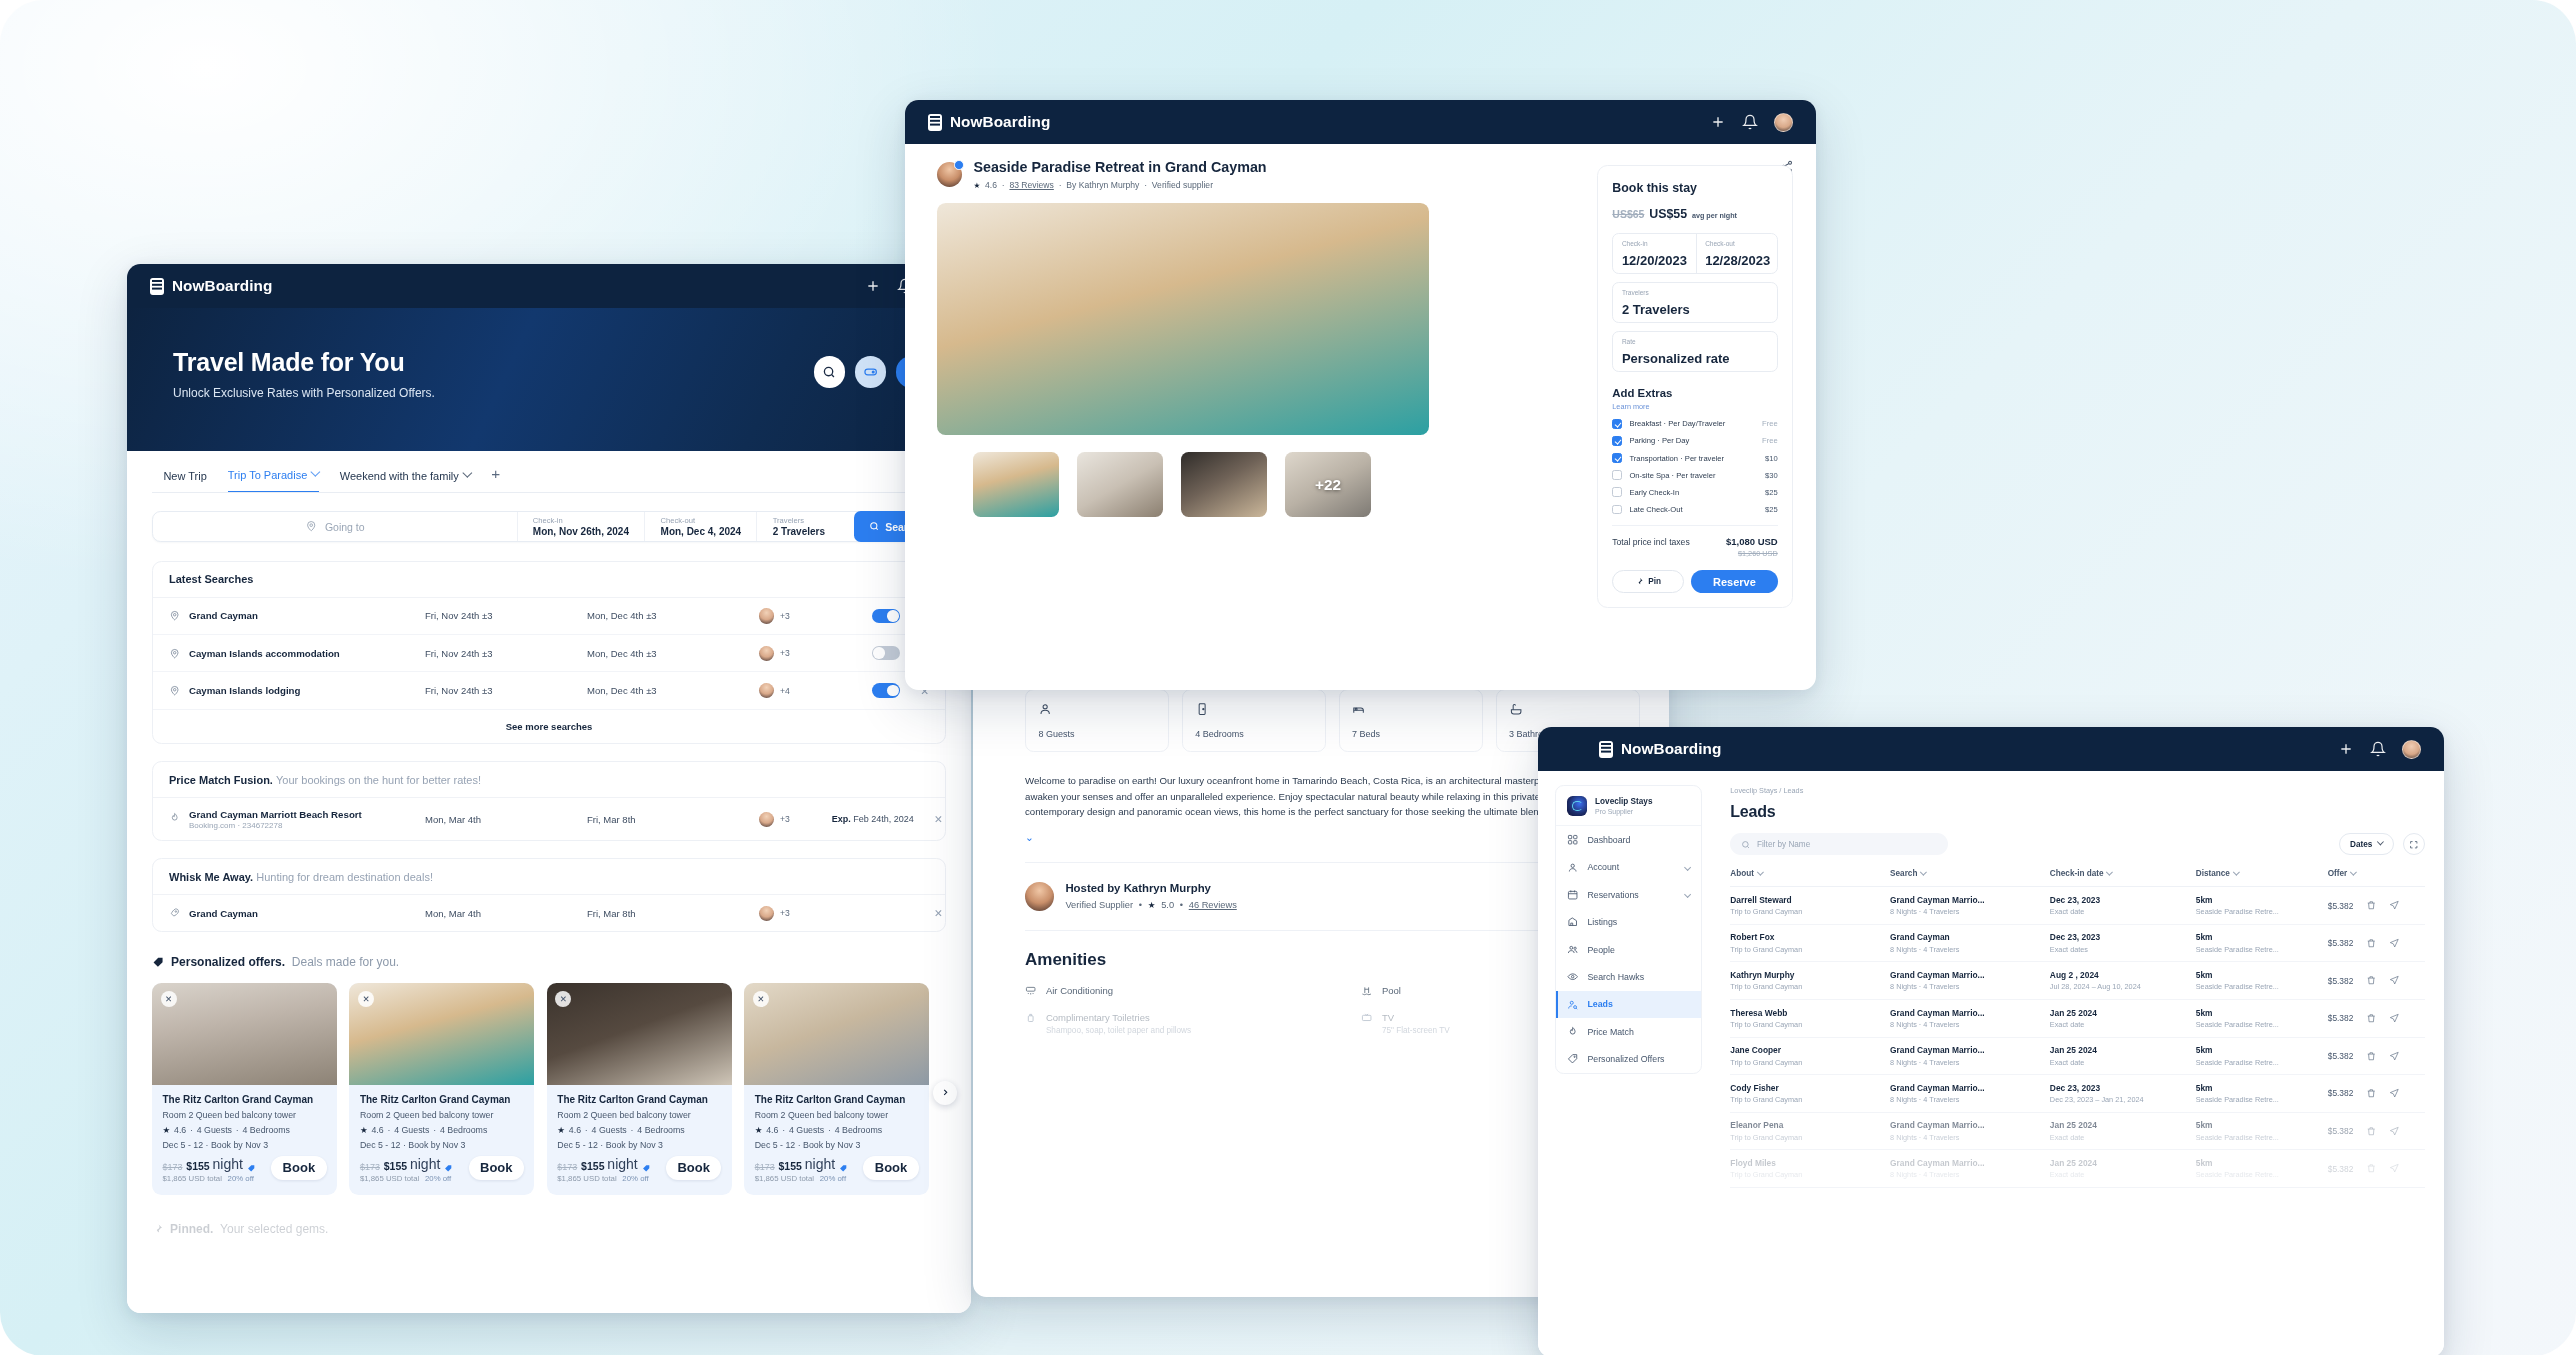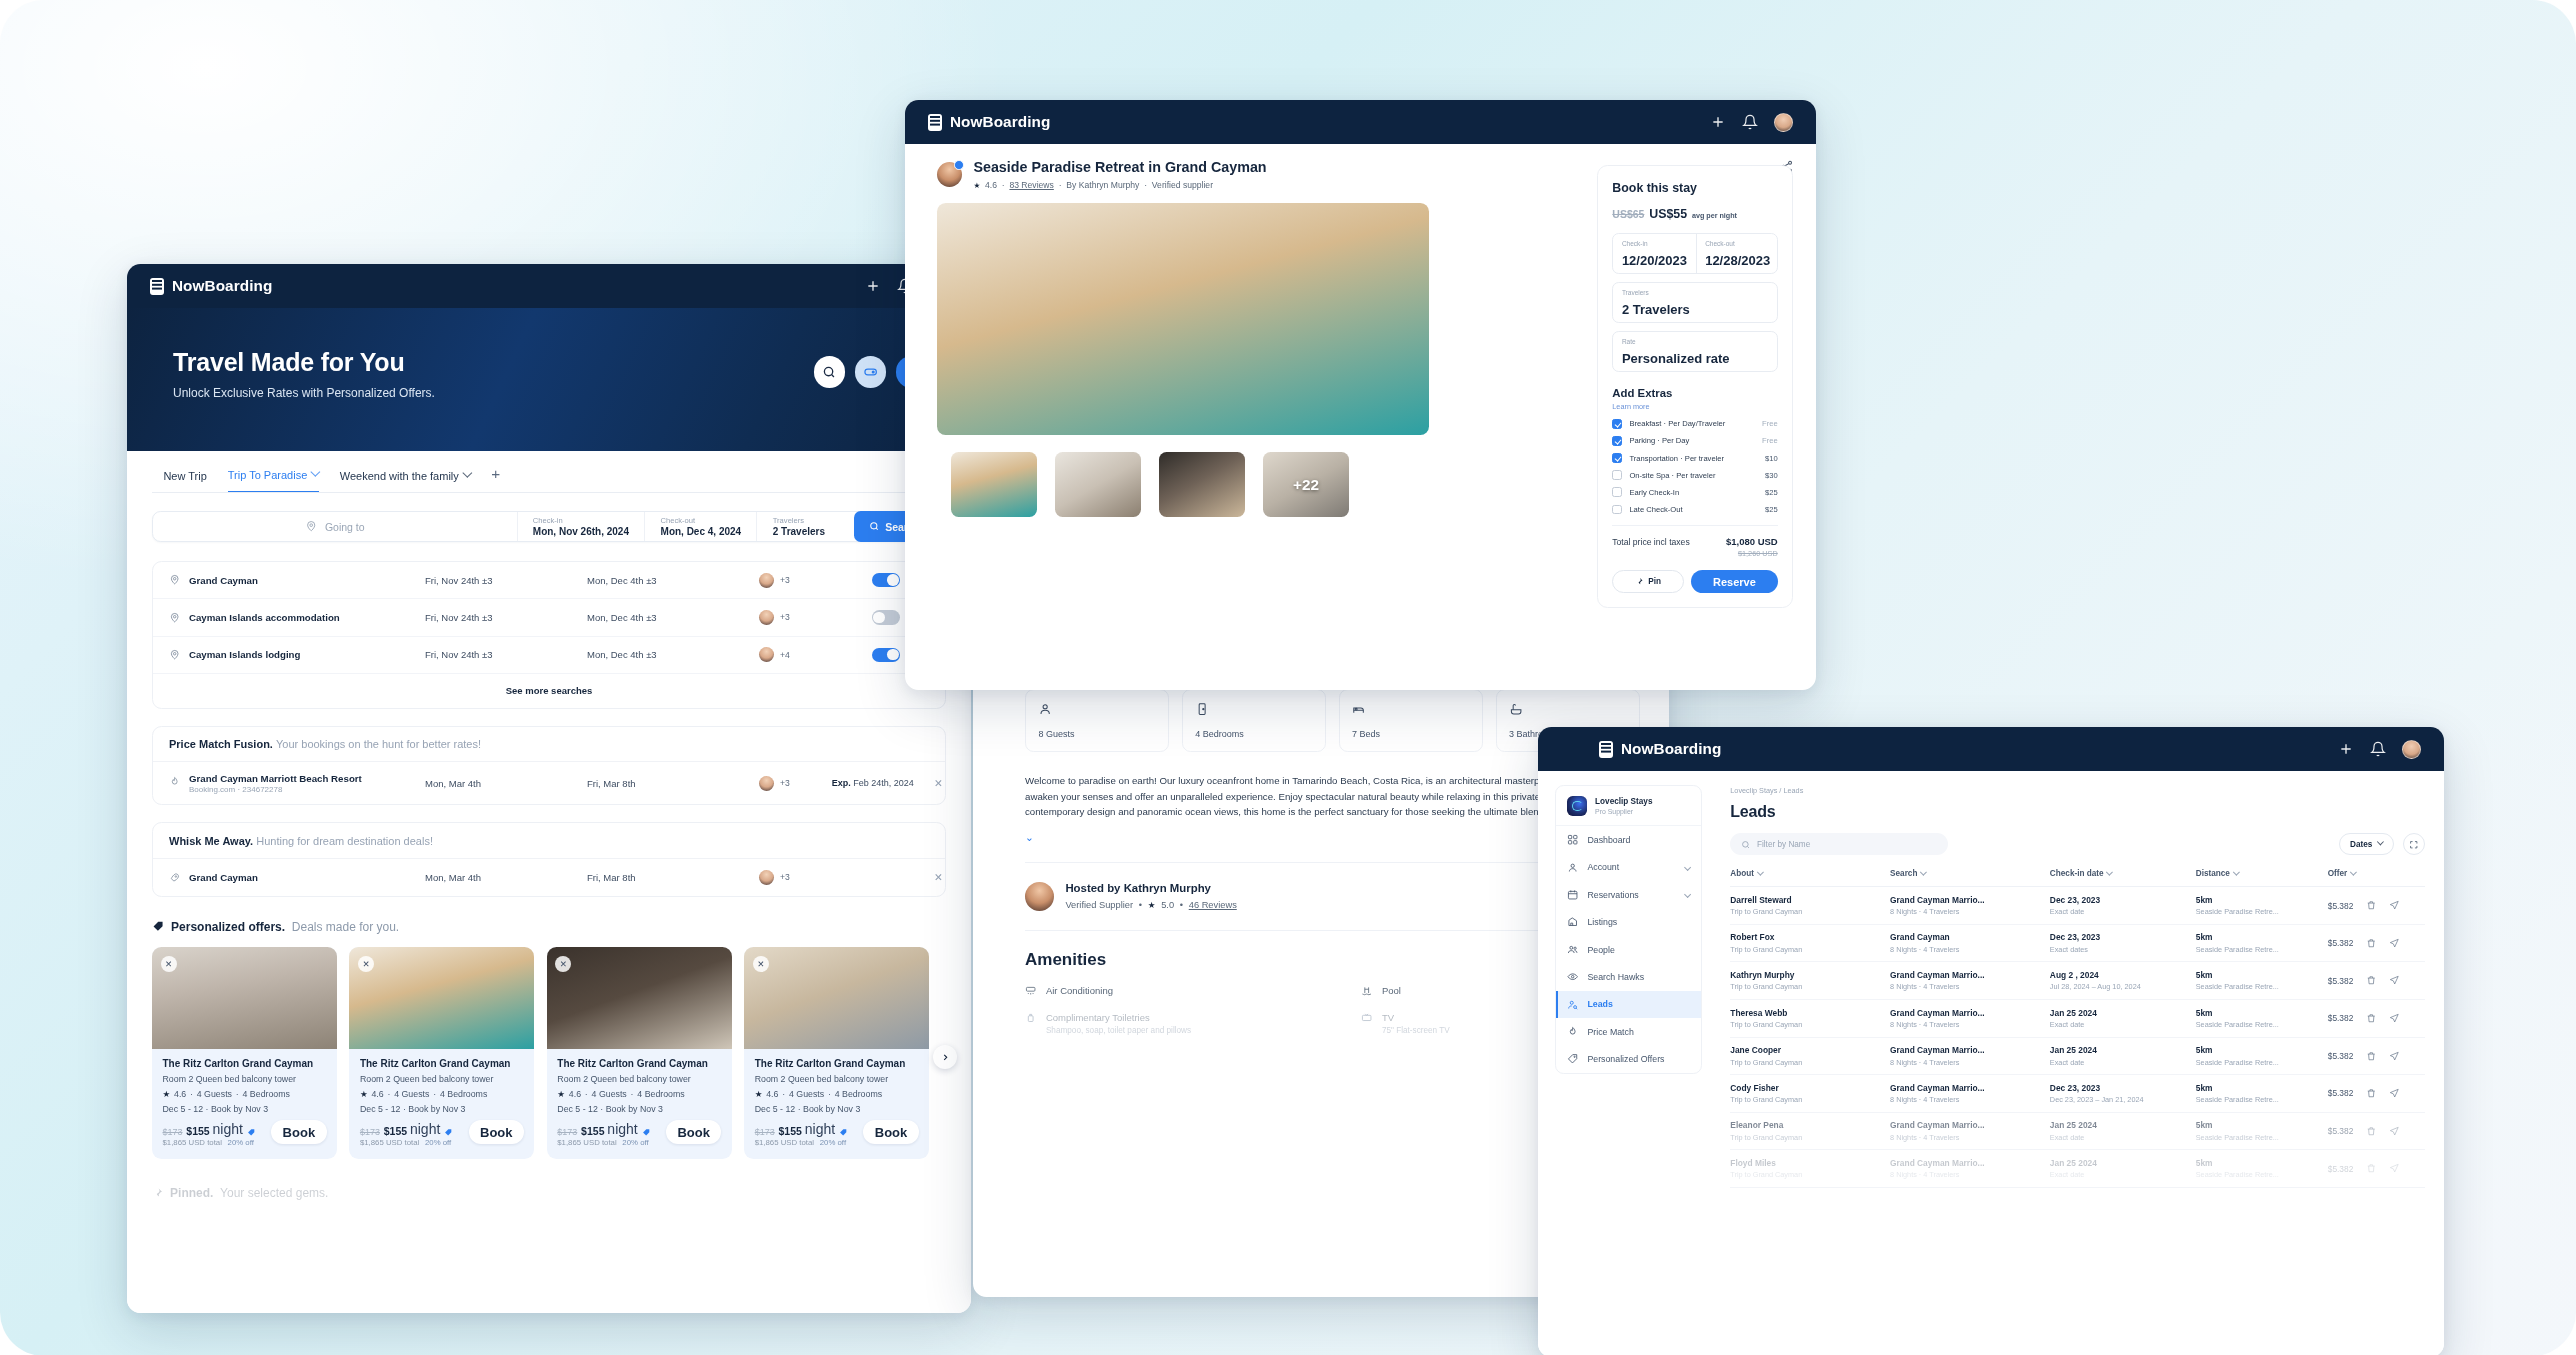--- a/index.html
+++ b/index.html
@@ -176,21 +176,21 @@
   #win-mid { left: 905px; top: 100px; width: 911px; height: 590px; }
   .mid-head { display: flex; align-items: flex-start; padding: 15.3px 23px 0 32px; }
   .mh-av { width: 25px; height: 25px; border-radius: 50%; background: radial-gradient(circle at 50% 30%, #f0c7a6 0%, #c98f6a 50%, #402b26 100%); position: relative; flex: none; margin-top: 2.9px; }
   .mh-av .badge { position: absolute; right: -1.9px; top: -1.9px; width: 9.5px; height: 9.5px; border-radius: 50%; background: #2c7ef0; border: 1.4px solid #fff; }
   .mh-txt { margin-left: 11.4px; }
   .mh-title { font-size: 14.3px; font-weight: 700; color: #16263d; }
   .mh-sub { font-size: 8.6px; color: #5a6879; margin-top: 4.8px; display: flex; align-items: center; gap: 4.8px; }
   .mh-share { margin-left: auto; color: #3c4b60; }
   .gallery { display: flex; gap: 10.5px; padding: 13.4px 0 0 32px; }
   .g-main { width: 492px; height: 232px; border-radius: 8.6px; }
-  .thumbs { display: flex; gap: 18px; padding: 17px 0 0 46px; }
+  .thumbs { display: flex; gap: 18px; padding: 17px 0 0 68px; }
   .thumb { width: 86px; height: 65px; border-radius: 7.6px; position: relative; overflow: hidden; flex: none; }
   .thumb .more { position: absolute; inset: 0; display: flex; align-items: center; justify-content: center; color: #fff; font-size: 15.3px; font-weight: 700; text-shadow: 0 1px 3.8px rgba(0,0,0,.5); }
 
   
   .bookpanel { position: absolute; right: 23px; top: 65px; width: 196px; border: 1px solid #eceff4; border-radius: 10.5px; padding: 15.3px 14.3px 13.4px; background: #fff; }
   .bp-h { font-size: 12.4px; font-weight: 700; color: #16263d; }
   .bp-price { margin-top: 11.4px; display: flex; align-items: baseline; gap: 4.8px; }
   .bp-old { font-size: 10.5px; color: #a2aebd; text-decoration: line-through; font-weight: 700; }
   .bp-new { font-size: 12.4px; font-weight: 700; color: #16263d; }
   .bp-per { font-size: 7.2px; color: #46566c; font-weight: 700; }
@@ -338,20 +338,21 @@
         <button class="sb-btn">
           <svg width="10.5" height="10.5" viewBox="0 0 24 24" fill="none" stroke="#fff" stroke-width="2.4">
               <circle cx="11" cy="11" r="7"></circle>
               <path d="M20 20l-3.5-3.5"></path>
             </svg>
           <span>Search</span>
         </button>
       </div>
 
       <div class="card-box">
+        <div class="box-head">Latest Searches</div>
 
         <div class="row">
           <div class="c-loc">
               <svg width="11.4" height="11.4" viewBox="0 0 24 24" fill="none" stroke="#7e8b9c" stroke-width="1.8">
                 <path d="M12 21s7-6 7-11a7 7 0 1 0-14 0c0 5 7 11 7 11z"></path>
                 <circle cx="12" cy="10" r="2.6"></circle>
               </svg>
               <span>Grand Cayman</span>
             </div>
           <div class="c-d1">Fri, Nov 24th ±3</div>

